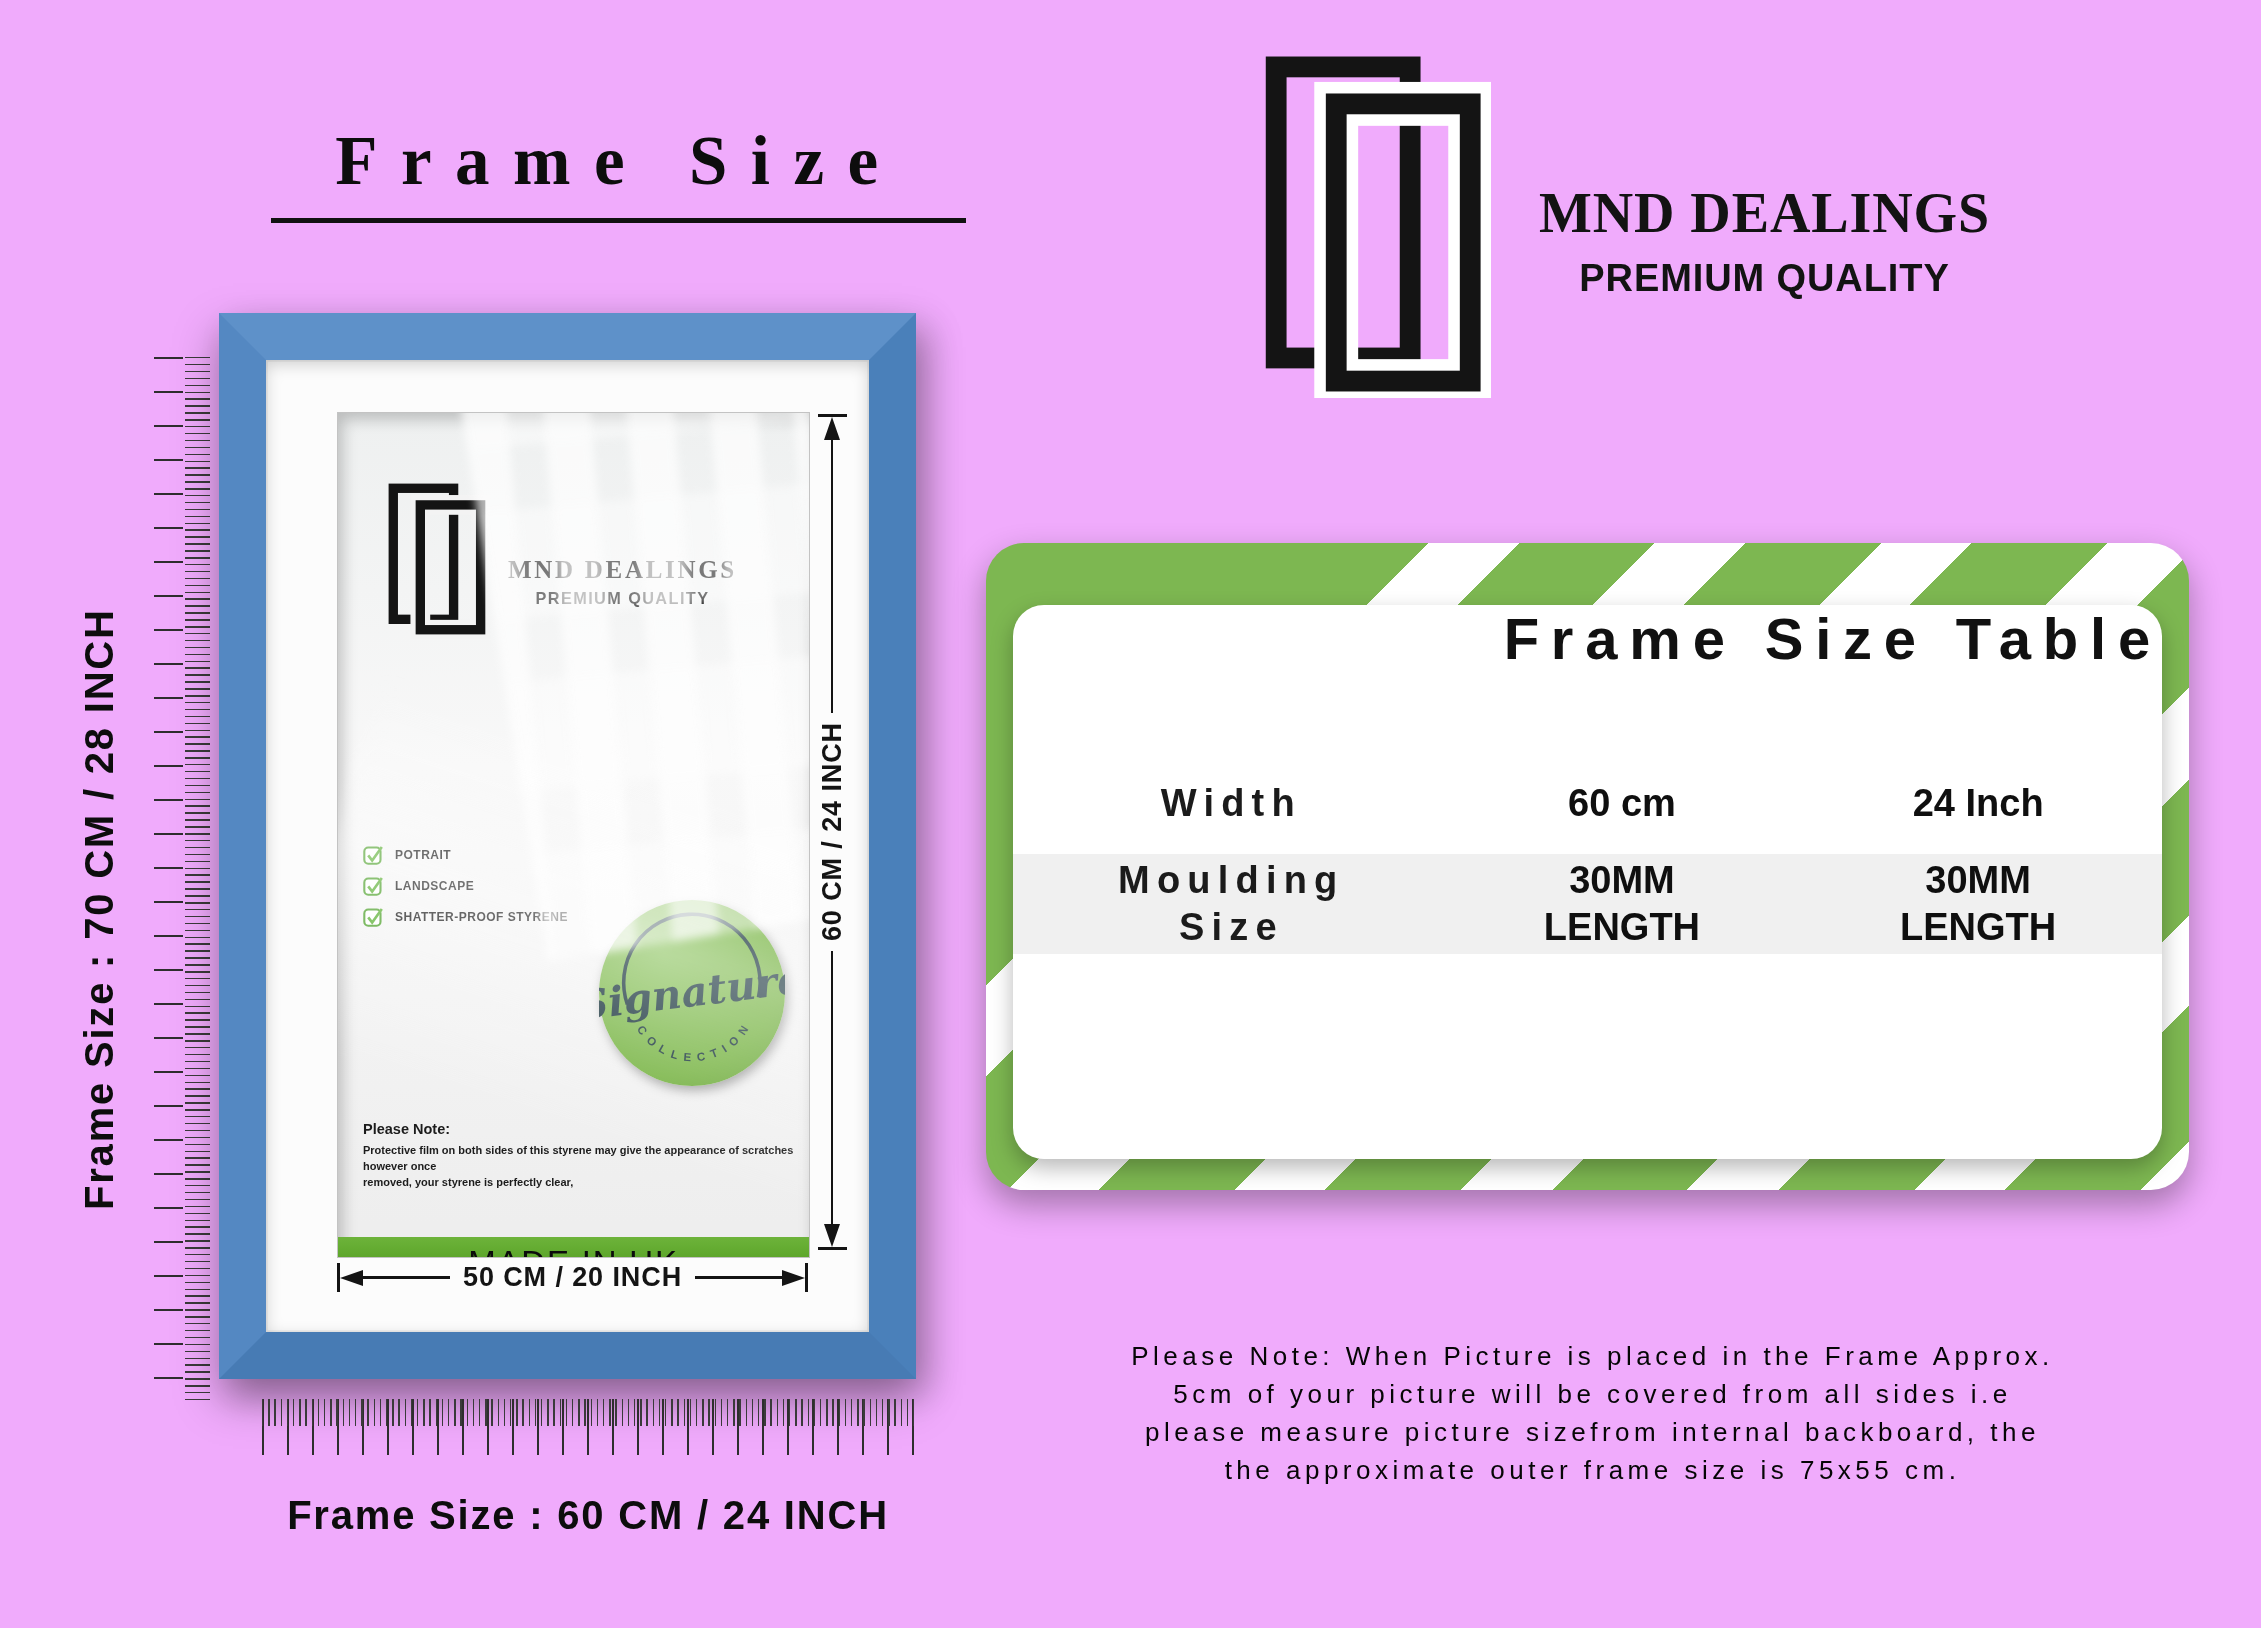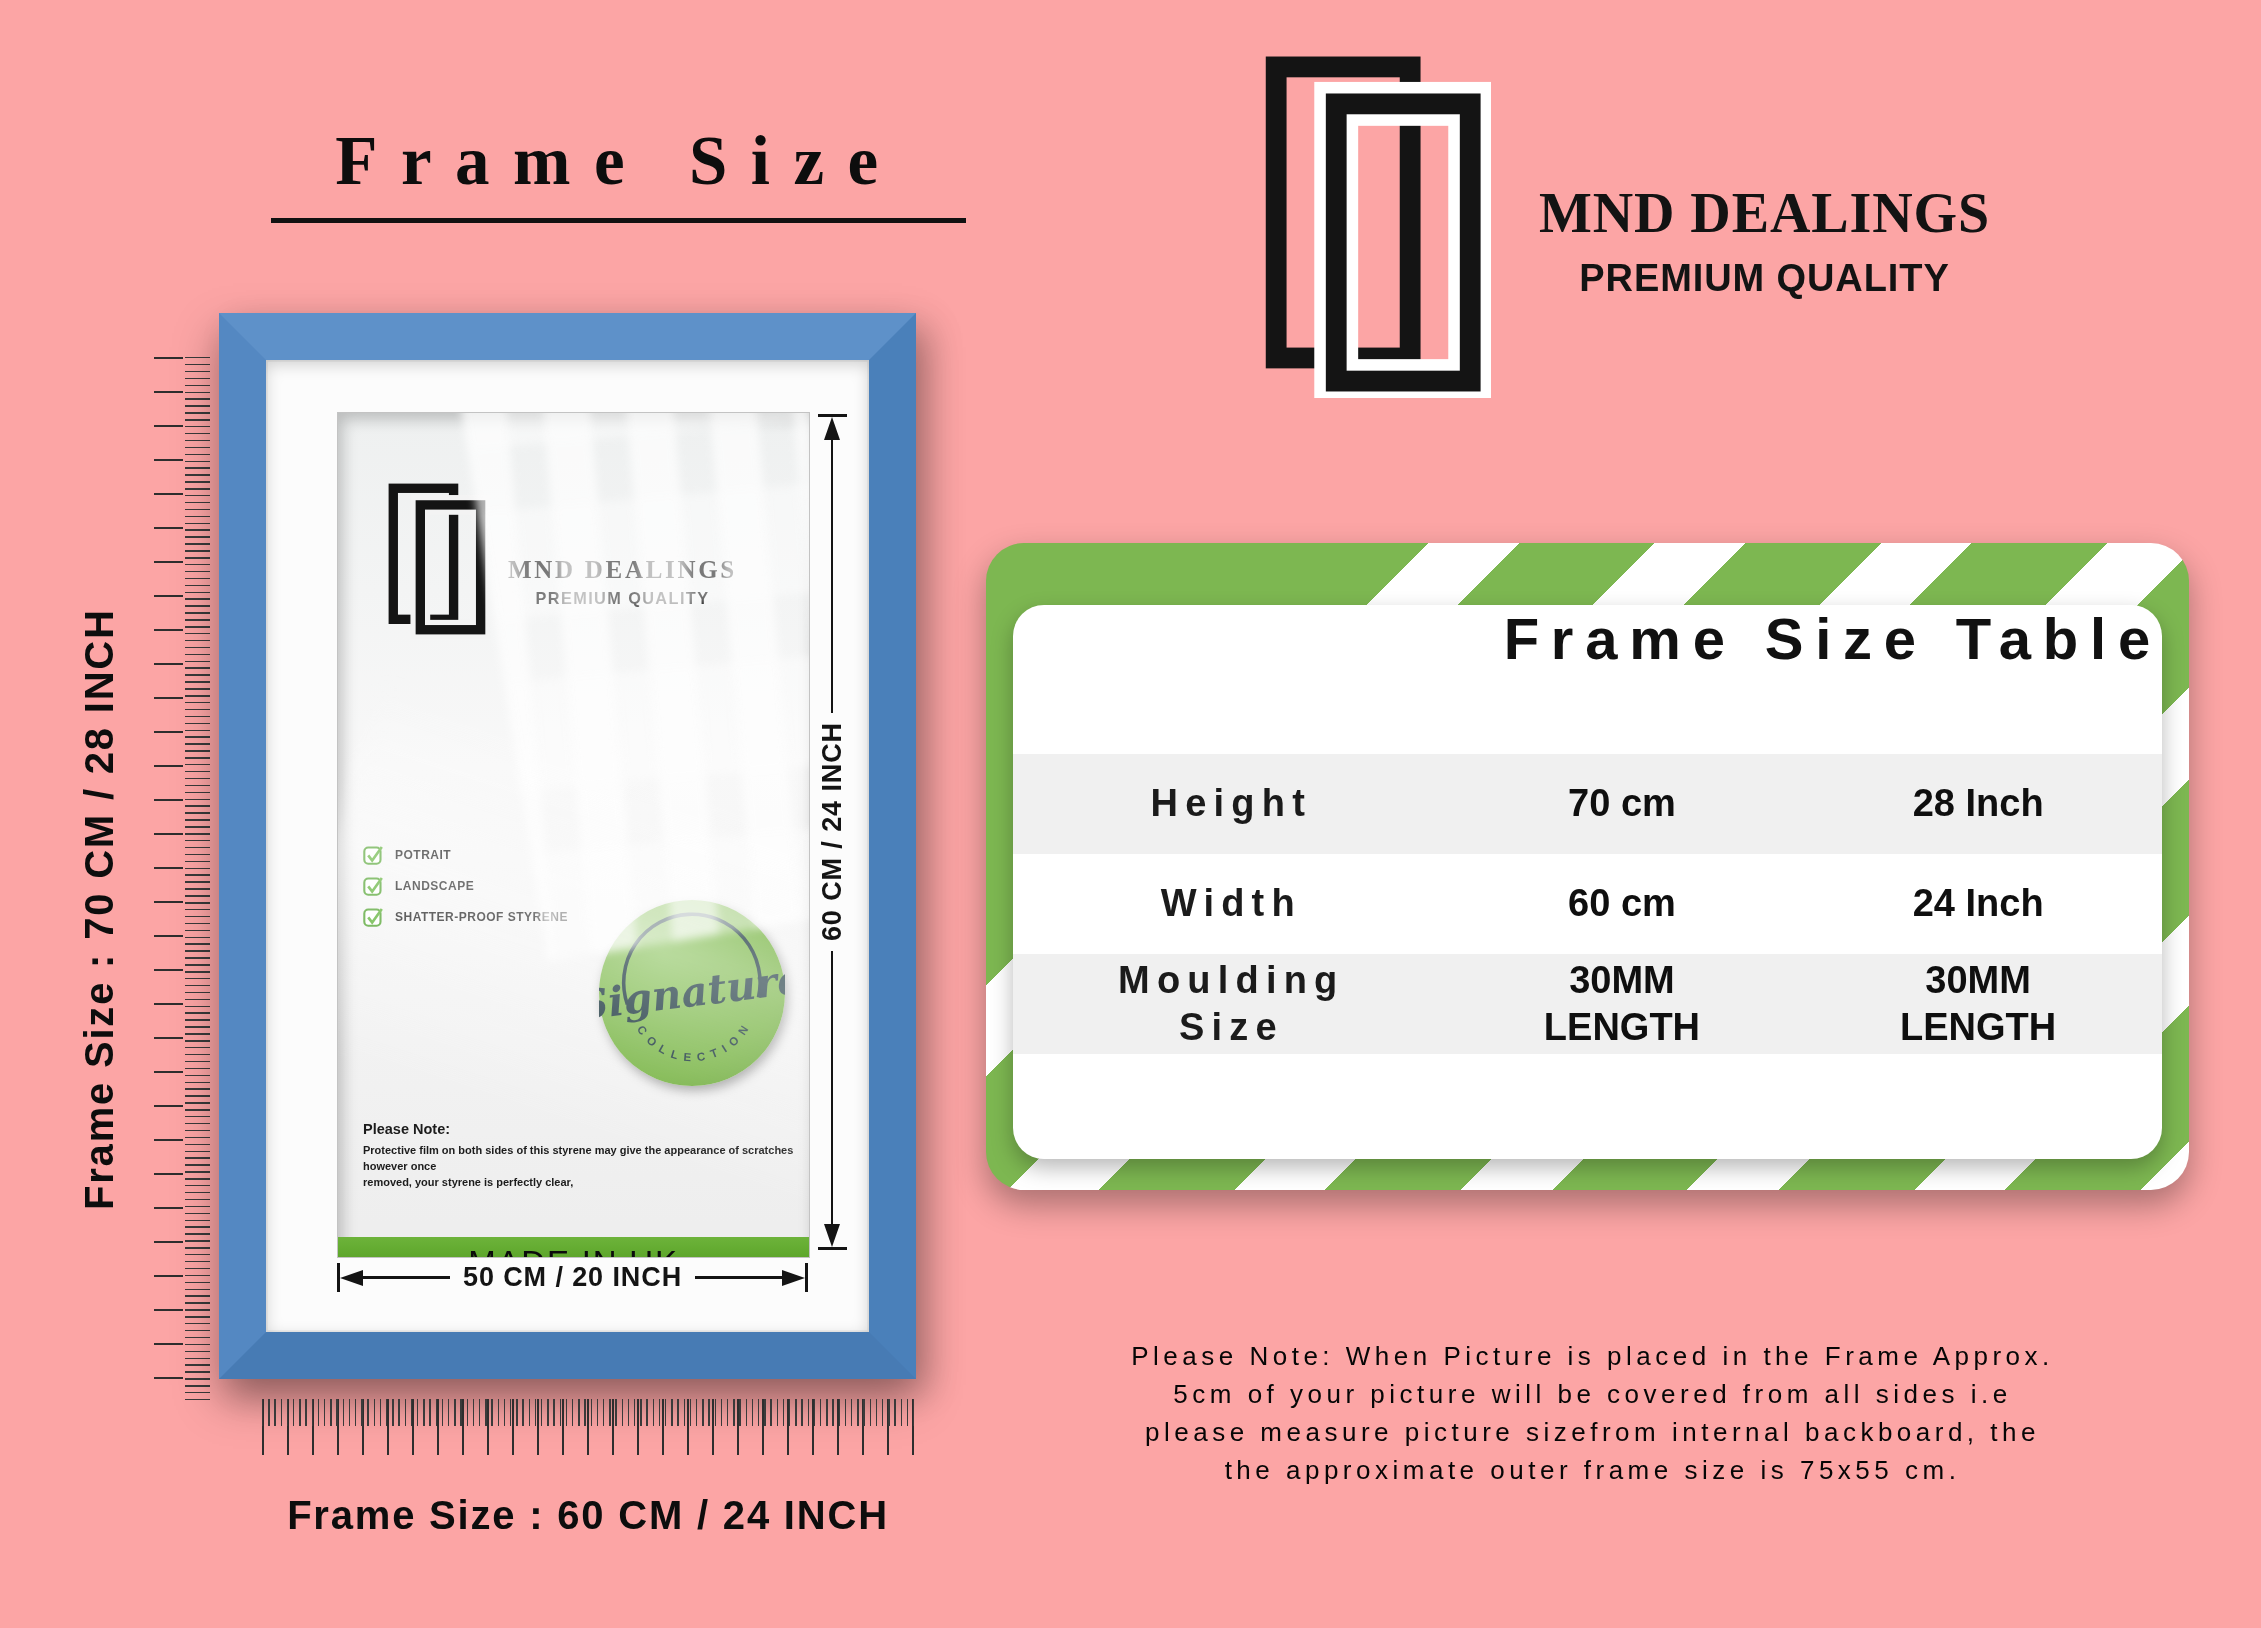--- a/index.html
+++ b/index.html
@@ -1,16 +1,16 @@
 <!DOCTYPE html>
 <html style="--frame_blue: #4f86c0; --brand_green: #57a125; --stripe_green: #7db751; --badge_green: #74b23f; --row_gray: #f0f0f0; --ink: #141414;font-size:14.5px"><head>
 <meta charset="utf-8">
 <style>
   html,body{margin:0;padding:0;background:#ffffff;}
-  .canvas{position:relative;width:2262px;height:1628px;background:#fca5a5;overflow:hidden;
+  .canvas{position:relative;width:2262px;height:1628px;background:#f0abfc;overflow:hidden;
           font-family:"Liberation Sans",sans-serif;color:#141414;}
   .abs{position:absolute;}
 
   
   .main-title{left:271px;top:76px;width:695px;text-align:center;
     font-family:"Liberation Serif",serif;font-weight:bold;font-size:69px;letter-spacing:23.5px;
     border-bottom:5.4px solid #111;padding-bottom:16.3px;color:#0d0d0d;}
   .v-axis-label{left:63px;top:389px;height:1040px;width:72px;display:flex;align-items:center;justify-content:center;
     writing-mode:vertical-rl;transform:rotate(180deg);
     font-weight:bold;font-size:40px;letter-spacing:1.8px;color:#0d0d0d;white-space:nowrap;}
@@ -245,25 +245,20 @@
       <rect x="33" y="23" width="58" height="120" fill="none" stroke="#141414" stroke-width="9"></rect>
     </svg>
   </div>
   <div class="abs rlogo-name">MND DEALINGS</div>
   <div class="abs rlogo-tag">PREMIUM QUALITY</div>
 
   <div class="abs panel">
     <div class="card">
       <div class="card-title">Frame Size Table</div>
       <div class="trows">
-        <div class="trow gray">
-          <div class="tlabel"><span>Height</span></div>
-          <div class="tval"><span>70 cm</span></div>
-          <div class="tval"><span>28 Inch</span></div>
-        </div>
         <div class="trow">
           <div class="tlabel"><span>Width</span></div>
           <div class="tval"><span>60 cm</span></div>
           <div class="tval"><span>24 Inch</span></div>
         </div>
         <div class="trow gray">
           <div class="tlabel"><span>Moulding Size</span></div>
           <div class="tval"><span>30MM LENGTH</span></div>
           <div class="tval"><span>30MM LENGTH</span></div>
         </div>

